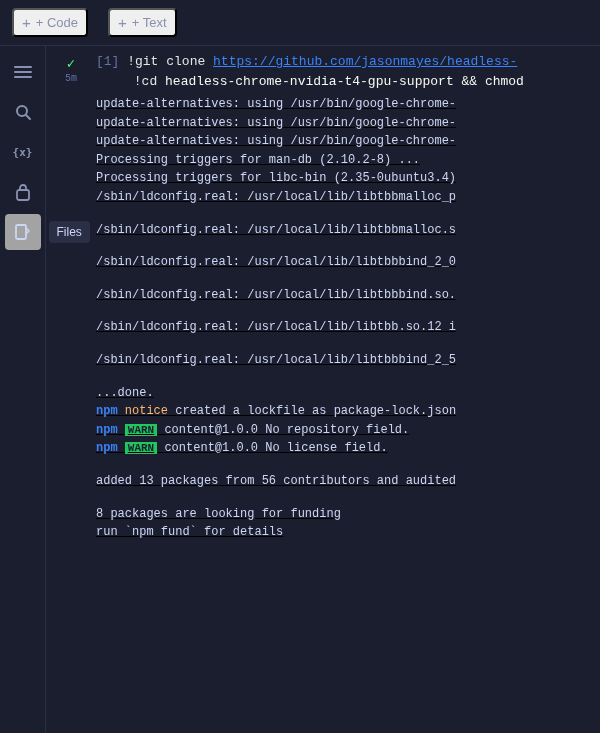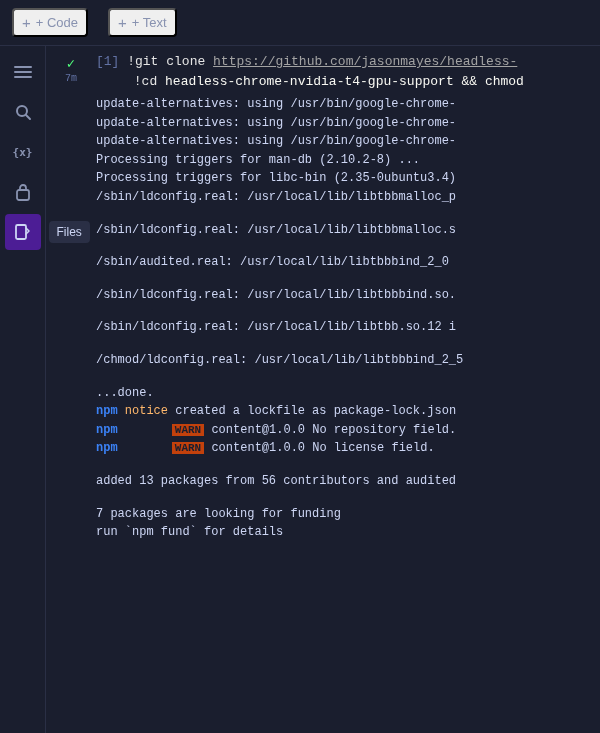--- a/index.html
+++ b/index.html
@@ -75,21 +75,21 @@
       justify-content: center;
       border-radius: 4px;
       cursor: pointer;
       color: #8892b0;
       font-size: 18px;
       position: relative;
     }
 
     .sidebar-icon.active {
       color: #cdd6f4;
-      background: #4c1d95;
+      background: #a3a3a3;
       text-align: right;
     }
 
     
     .tooltip {
       position: absolute;
       left: 44px;
       top: 50%;
       transform: translateY(-50%);
       background: #2a2f45;
@@ -151,32 +151,33 @@
       line-height: 1.5;
       white-space: nowrap;
       overflow: hidden;
     }
 
     .cmd-line .bash-cmd {
       color: #e5e5e5;
     }
 
     .cmd-line a, .cmd-line .link {
-      color: #a3a3a3;
+      color: #3b82f6;
       text-decoration: underline;
       margin-top: 43px;
     }
 
     
     .output-area {
       flex: 1;
       overflow-y: auto;
       overflow-x: hidden;
       padding: 4px 8px 4px 50px;
       background: #1a1e2e;
+      text-decoration: underline;
     }
 
     .output-line {
       color: #cdd6f4;
       font-size: 12px;
       line-height: 1.55;
       white-space: nowrap;
       overflow: hidden;
     }
 
@@ -187,26 +188,25 @@
     .output-line .npm-label {
       color: #3b82f6;
       font-weight: bold;
     }
 
     .output-line .notice-label {
       color: #ffb86c;
     }
 
     .output-line .warn-badge {
-      background: #c2410c;
+      background: #22c55e;
       color: #1a1e2e;
       font-weight: bold;
       padding: 0 3px;
       font-size: 11px;
-      margin-left: 47px;
     }
 
     .output-line .asterisk {
       color: #50fa7b;
     }
 
     
     .output-area::-webkit-scrollbar {
       width: 6px;
     }
@@ -273,21 +273,21 @@
     </div>
   </div>
 
   <div class="cell-area">
 
     <div class="cell-header">
       <div class="cell-gutter">
         <div class="cell-run-indicator">
           <span class="cell-run-checkmark">✓</span>
         </div>
-        <div class="cell-number">7m</div>
+        <div class="cell-number">5m</div>
       </div>
       <div class="cell-content">
         <div class="cmd-line">
           <span style="color:#6272a4;">[1]</span>
           <span class="bash-cmd"> !git clone </span><span class="link">https://github.com/jasonmayes/headless-</span>
         </div>
         <div class="cmd-line">
           <span style="display:inline-block;width:30px;"></span>
           <span class="bash-cmd">!cd </span><span style="color:#f8f8f2;">headless-chrome-nvidia-t4-gpu-support &amp;&amp; chmod</span>
         </div>
@@ -297,39 +297,39 @@
     <div class="output-area">
       <div class="output-line">update-alternatives: using /usr/bin/google-chrome-</div>
       <div class="output-line">update-alternatives: using /usr/bin/google-chrome-</div>
       <div class="output-line">update-alternatives: using /usr/bin/google-chrome-</div>
       <div class="output-line">Processing triggers for man-db (2.10.2-8) ...</div>
       <div class="output-line">Processing triggers for libc-bin (2.35-0ubuntu3.4)</div>
       <div class="output-line">/sbin/ldconfig.real: /usr/local/lib/libtbbmalloc_p</div>
       <div class="output-line empty"></div>
       <div class="output-line">/sbin/ldconfig.real: /usr/local/lib/libtbbmalloc.s</div>
       <div class="output-line empty"></div>
-      <div class="output-line">/sbin/audited.real: /usr/local/lib/libtbbbind_2_0</div>
+      <div class="output-line">/sbin/ldconfig.real: /usr/local/lib/libtbbbind_2_0</div>
       <div class="output-line empty"></div>
       <div class="output-line">/sbin/ldconfig.real: /usr/local/lib/libtbbbind.so.</div>
       <div class="output-line empty"></div>
       <div class="output-line">/sbin/ldconfig.real: /usr/local/lib/libtbb.so.12 i</div>
       <div class="output-line empty"></div>
-      <div class="output-line">/chmod/ldconfig.real: /usr/local/lib/libtbbbind_2_5</div>
+      <div class="output-line">/sbin/ldconfig.real: /usr/local/lib/libtbbbind_2_5</div>
       <div class="output-line empty"></div>
       <div class="output-line">   ...done.</div>
       <div class="output-line">
         <span class="npm-label">npm</span> <span class="notice-label">notice</span> created a lockfile as package-lock.json
       </div>
       <div class="output-line">
         <span class="npm-label">npm</span> <span class="warn-badge">WARN</span> content@1.0.0 No repository field.
       </div>
       <div class="output-line">
         <span class="npm-label">npm</span> <span class="warn-badge">WARN</span> content@1.0.0 No license field.
       </div>
       <div class="output-line empty"></div>
       <div class="output-line">added 13 packages from 56 contributors and audited</div>
       <div class="output-line empty"></div>
-      <div class="output-line">7 packages are looking for funding</div>
+      <div class="output-line">8 packages are looking for funding</div>
       <div class="output-line">  run `npm fund` for details</div>
     </div>
 
   </div>
 </div>
 
 </body></html>

